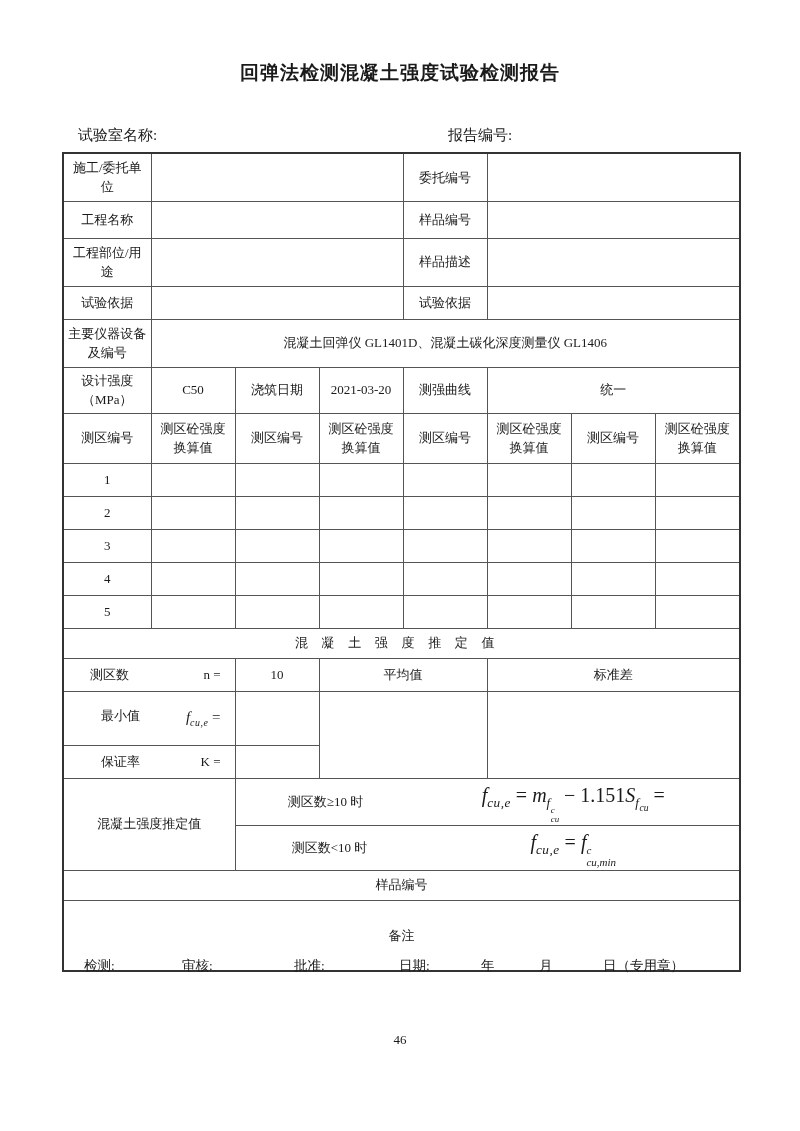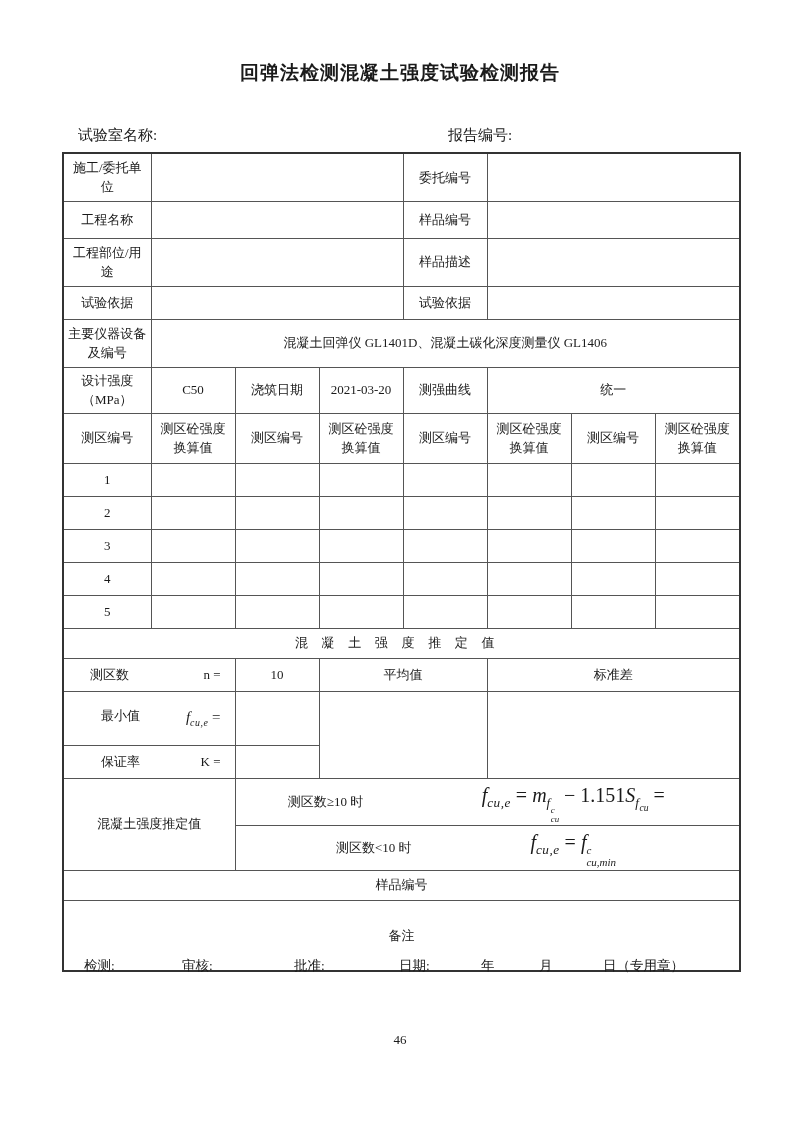--- a/index.html
+++ b/index.html
@@ -31,21 +31,21 @@
   .r50{height:50px}.r30{height:30px}.r54{height:54px}.r35{height:35px}
   .r34{height:34px}.r71{height:71px}
 
   .banner{letter-spacing:1.05em;font-size:14px;}
   .split{display:flex;justify-content:space-between;align-items:center;padding:0 10px 0 22px;}
   .split.deep{padding-left:33px;align-items:flex-start;}
   .sym{font-size:13px;white-space:nowrap;}
   .case{display:flex;align-items:center;width:100%;}
   .case .case-label{flex:0 0 172px;font-size:13px;}
   .case .case-label.center{text-align:center;}
-  .case .case-label.left{text-align:right;padding-left:8px;flex:0 0 164px;}
+  .case .case-label.left{text-align:center;padding-left:8px;flex:0 0 164px;}
   .case .case-formula{flex:1;text-align:center;}
 
   
   .fm{font-family:"Liberation Serif","DejaVu Serif",serif;font-size:20px;font-style:normal;white-space:nowrap;}
   .f-bi{font-style:italic;}
   .f-n{font-style:normal;}
   .f-sub{font-size:0.66em;font-style:italic;vertical-align:-0.4em;letter-spacing:0.5px;}
   .f-sub2{font-size:0.48em;font-style:italic;vertical-align:-0.95em;}
   .f-stack,.f-stack2{
     display:inline-flex;flex-direction:column;align-items:flex-start;

